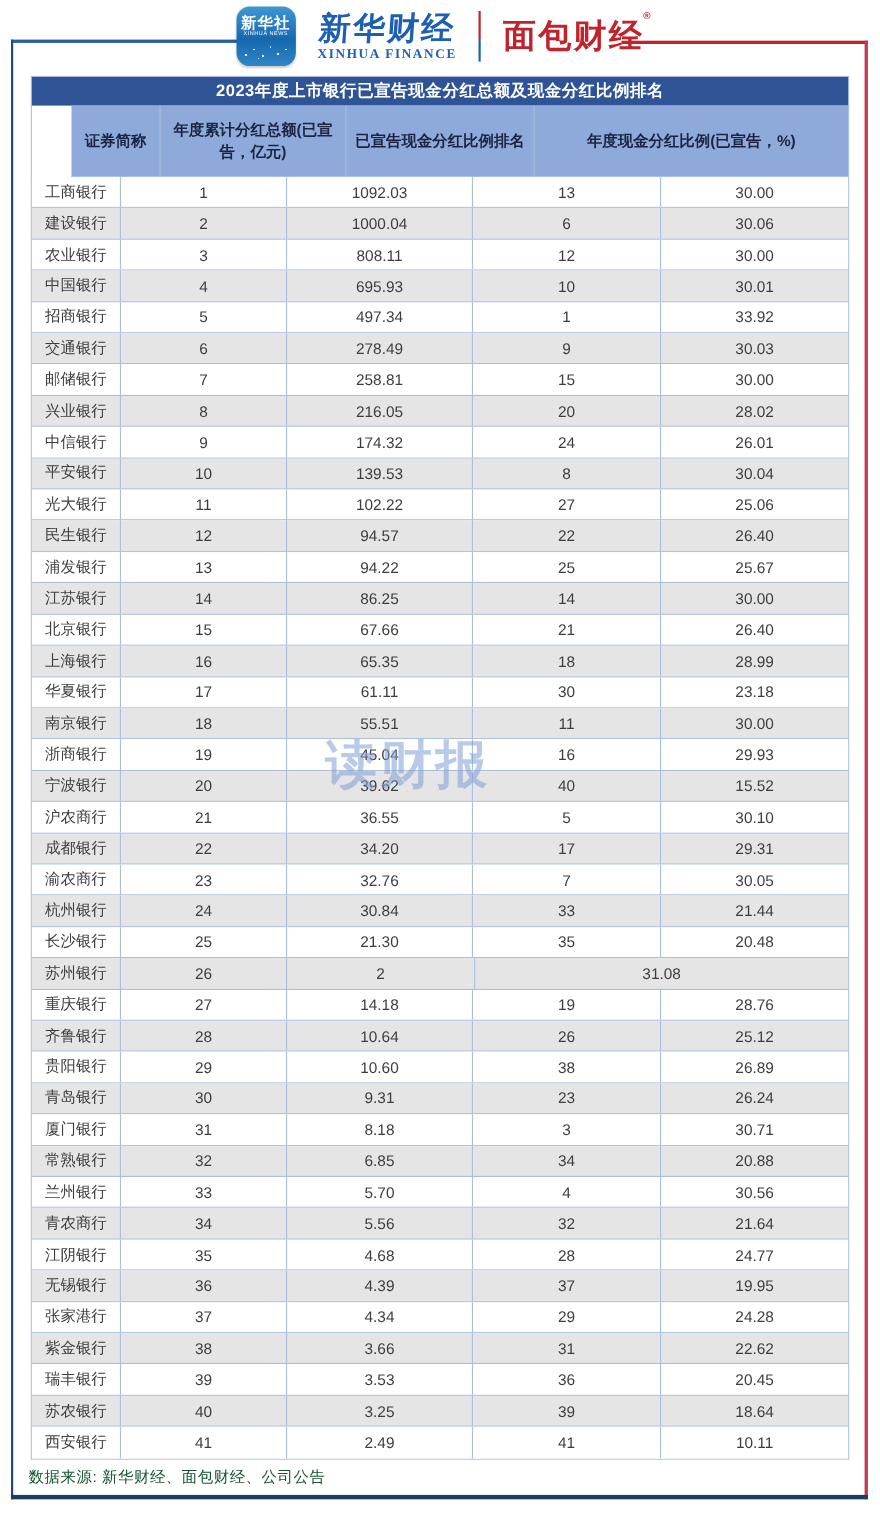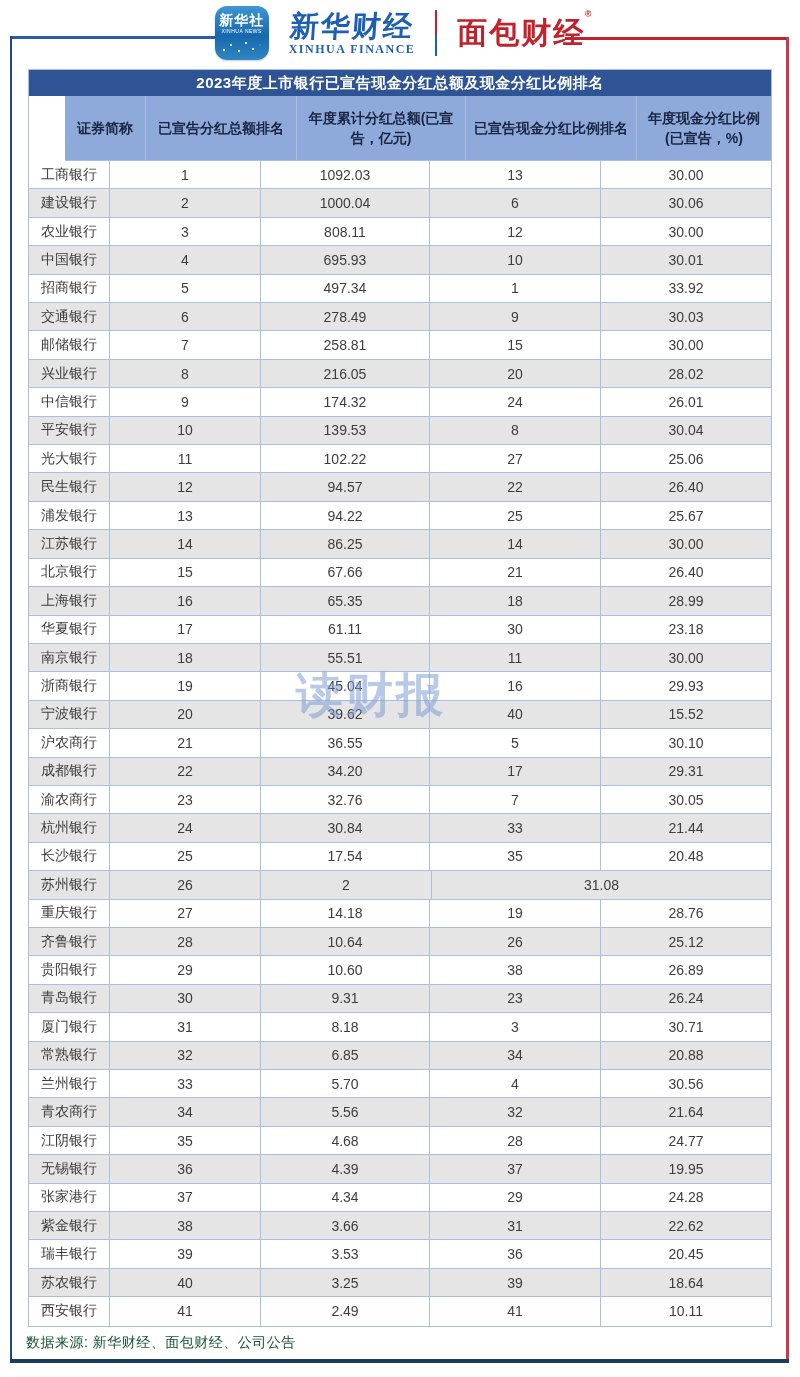--- a/index.html
+++ b/index.html
@@ -87,21 +87,20 @@
     <div class="logo-sep"></div>
     <div class="bf">
       <span>面包财经</span><span class="bf-reg">®</span>
     </div>
   </div>
 
   <div class="table">
     <div class="t-title">2023年度上市银行已宣告现金分红总额及现金分红比例排名</div>
     <div class="t-head">
       <div class="t-hcell c0">证券简称</div>
-      <div class="t-hcell c1">已宣告分红总额排名</div>
       <div class="t-hcell c2">年度累计分红总额(已宣告，亿元)</div>
       <div class="t-hcell c3">已宣告现金分红比例排名</div>
       <div class="t-hcell c4">年度现金分红比例(已宣告，%)</div>
     </div>
     <div class="t-body" id="tbody">
         <div class="t-row">
           <div class="t-cell c0">工商银行</div>
           <div class="t-cell c1">1</div>
           <div class="t-cell c2">1092.03</div>
           <div class="t-cell c3">13</div>
@@ -264,21 +263,21 @@
         <div class="t-row alt">
           <div class="t-cell c0">杭州银行</div>
           <div class="t-cell c1">24</div>
           <div class="t-cell c2">30.84</div>
           <div class="t-cell c3">33</div>
           <div class="t-cell c4">21.44</div>
         </div>
         <div class="t-row">
           <div class="t-cell c0">长沙银行</div>
           <div class="t-cell c1">25</div>
-          <div class="t-cell c2">17.54</div>
+          <div class="t-cell c2">21.30</div>
           <div class="t-cell c3">35</div>
           <div class="t-cell c4">20.48</div>
         </div>
         <div class="t-row alt">
           <div class="t-cell c0">苏州银行</div>
           <div class="t-cell c1">26</div>
           <div class="t-cell c3">2</div>
           <div class="t-cell c4">31.08</div>
         </div>
         <div class="t-row">

